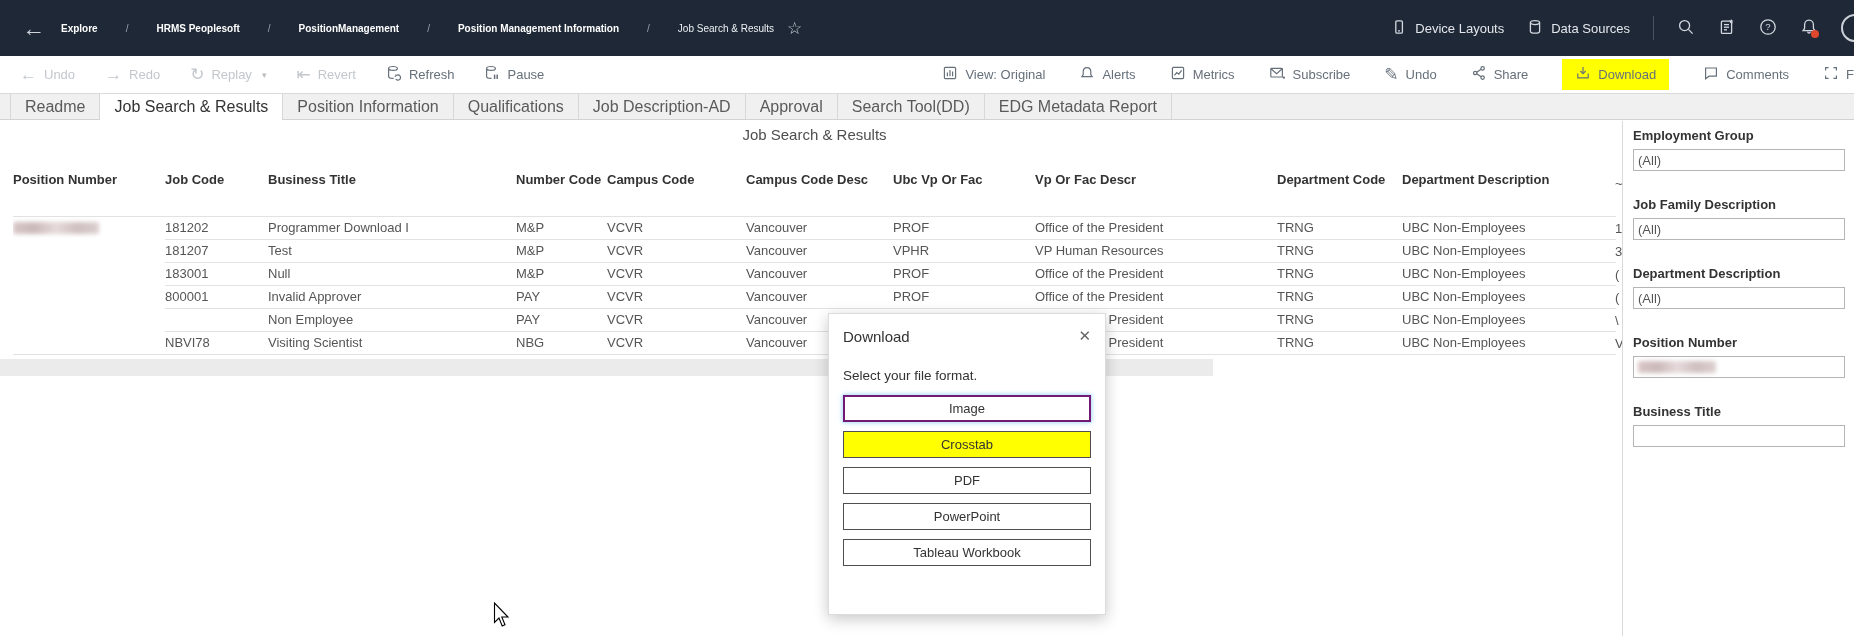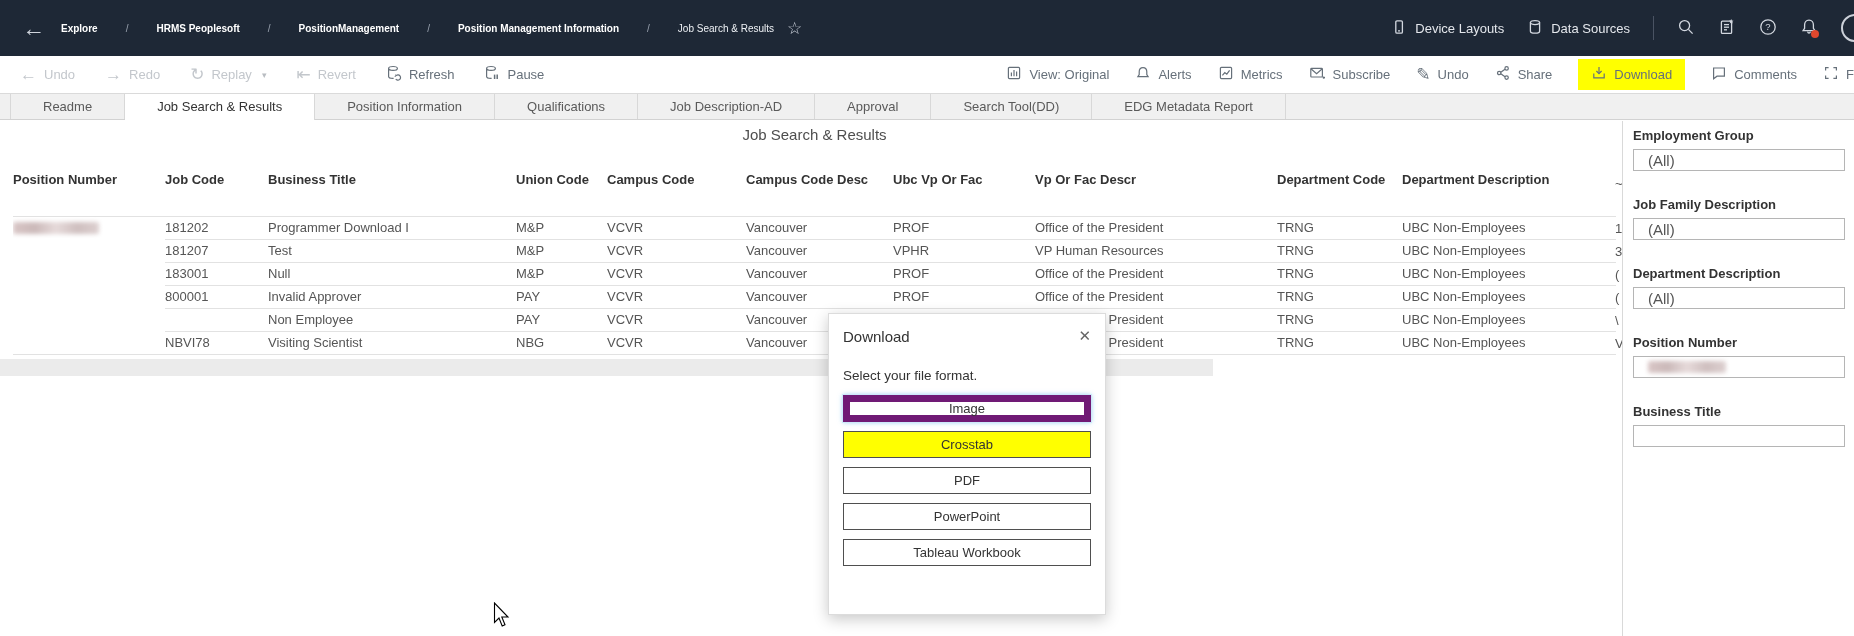--- a/index.html
+++ b/index.html
@@ -16,60 +16,60 @@
 .tb-item{display:flex;align-items:center;gap:8px;white-space:nowrap}
 .topbar svg{stroke:#d3d8e0;fill:none;stroke-width:1.3}
 .tb-divider{width:1px;height:24px;background:#4a5363}
 .bell-wrap{position:relative}
 .bell-dot{position:absolute;right:-1px;bottom:1px;width:8px;height:8px;border-radius:50%;background:#e0482e}
 .avatar{width:28px;height:28px;border:2px solid #ccd1d9;border-radius:50%;margin-right:-15px;flex:none}
 
 
 .toolbar{position:absolute;left:0;top:56px;width:1854px;height:37px;background:#fff;display:flex;align-items:center;justify-content:space-between;font-size:13px;color:#66707a}
 .tool-left{display:flex;align-items:center;gap:30px;padding-left:20px}
-.tool-right{display:flex;gap:26px}
+.tool-right{display:flex;gap:34px}
 .tool{display:flex;align-items:center;gap:7px;white-space:nowrap}
 .tool svg{stroke:currentColor;fill:none;stroke-width:1.2}
 .glyph{font-size:17px;line-height:1}
 .disabled{color:#c3c7cc}
 .caret{font-size:9px;color:#b9bdc2;margin-left:3px}
 .yellow{background:#ffff00;padding:6px 13px}
 
 
 .tabbar{position:absolute;left:0;top:93px;width:1854px;height:27px;background:#f0f0f0;border-top:1px solid #dadada;border-bottom:1px solid #d2d2d2;display:flex;padding-left:10px;z-index:2}
-.tab{padding:0 32px;line-height:25px;font-size:13px;color:#5a5a5a;border-right:1px solid #d8d8d8;white-space:nowrap}
+.tab{padding:0 14px;line-height:25px;font-size:16px;color:#5a5a5a;border-right:1px solid #d8d8d8;white-space:nowrap}
 .tab:first-child{border-left:1px solid #d8d8d8}
 .tab.active{background:#fff;color:#333;height:26px}
 
 
 .sheet-title{position:absolute;left:13px;top:126px;width:1603px;text-align:center;font-size:15px;color:#4e4e4e}
 table.viz{position:absolute;left:13px;top:170px;width:1603px;border-collapse:collapse;table-layout:fixed}
 .viz th{font-size:13px;color:#333;text-align:left;font-weight:bold;height:46px;vertical-align:top;padding:2px 4px 0 0;white-space:nowrap;overflow:hidden}
 .viz td{font-size:13px;color:#555;height:23px;border-top:1px solid #e2e2e2;padding:0 4px 0 0;white-space:nowrap;overflow:hidden}
 .viz td.pos{border-bottom:1px solid #e2e2e2;vertical-align:top;padding-top:5px}
 .viz tr.lastrow td{border-bottom:1px solid #e2e2e2}
 .redacted{display:inline-block;width:86px;height:12px;border-radius:2px;filter:blur(2px);background:linear-gradient(90deg,#d9c6c6 0%,#cbb9b9 25%,#e6dada 50%,#cfbfbf 75%,#ddd0d0 100%)}
 .band{position:absolute;left:0;top:359px;width:1213px;height:17px;background:#ebebeb}
 .frag{position:absolute;left:1615px;width:11px;overflow:hidden;font-size:13px;color:#555;white-space:nowrap}
 
 
 .sidebar{position:absolute;left:1622px;top:121px;width:232px;height:515px;border-left:1px solid #d9d9d9;background:#fff;padding:7px 0 0 10px}
 .filter{margin-bottom:26px}
 .flabel{font-size:13px;font-weight:bold;color:#333}
-.fbox{margin-top:6px;width:212px;height:22px;border:1px solid #b5b5b5;display:flex;align-items:center;padding:0 14px;font-size:15px;color:#555;background:#fff}
+.fbox{margin-top:6px;width:212px;height:22px;border:1px solid #b5b5b5;display:flex;align-items:center;padding:0 4px;font-size:13px;color:#555;background:#fff}
 
 
 .dialog{position:absolute;left:828px;top:313px;width:278px;height:302px;background:#fff;border:1px solid #dcdcdc;box-shadow:0 4px 14px rgba(0,0,0,.22);z-index:20}
 .dlg-head{display:flex;justify-content:space-between;align-items:center;padding:13px 14px 0 14px}
 .dlg-title{font-size:15px;color:#333}
 .dlg-close{font-size:15px;color:#666;cursor:pointer}
 .dlg-sub{margin:23px 14px 12px;font-size:13.5px;color:#333}
 .dlg-btns{padding:0 14px}
 .dbtn{width:100%;height:27px;border:1px solid #4f4f4f;background:#fff;font-size:13px;color:#333;display:flex;align-items:center;justify-content:center;margin-bottom:9px;font-family:inherit;cursor:pointer}
-.dbtn.focus{border:7px solid #701a75;box-shadow:0 0 0 1px #cde9fa,0 0 5px rgba(49,160,232,.6)}
+.dbtn.focus{border:2px solid #701a75;box-shadow:0 0 0 1px #cde9fa,0 0 5px rgba(49,160,232,.6)}
 .dbtn.hl{background:#ffff00}
 
 .cursor{position:absolute;left:493px;top:602px;z-index:30}
 </style>
 </head>
 <body>
 
 <div class="topbar">
   <span class="back">←</span>
   <div class="crumbs">
@@ -259,21 +259,21 @@
       <col style="width:142px">
       <col style="width:242px">
       <col style="width:125px">
       <col style="width:214px">
   </colgroup>
   <thead>
     <tr>
       <th>Position Number</th>
       <th>Job Code</th>
       <th>Business Title</th>
-      <th>Union Code</th>
+      <th>Number Code</th>
       <th>Campus Code</th>
       <th>Campus Code Desc</th>
       <th>Ubc Vp Or Fac</th>
       <th>Vp Or Fac Descr</th>
       <th>Department Code</th>
       <th>Department Description</th>
     </tr>
   </thead>
   <tbody>
     <tr>

